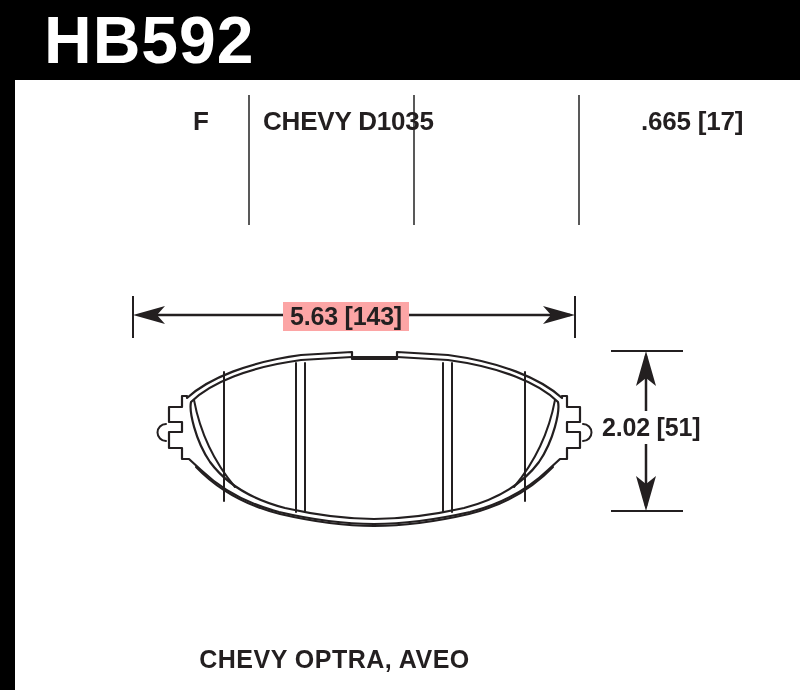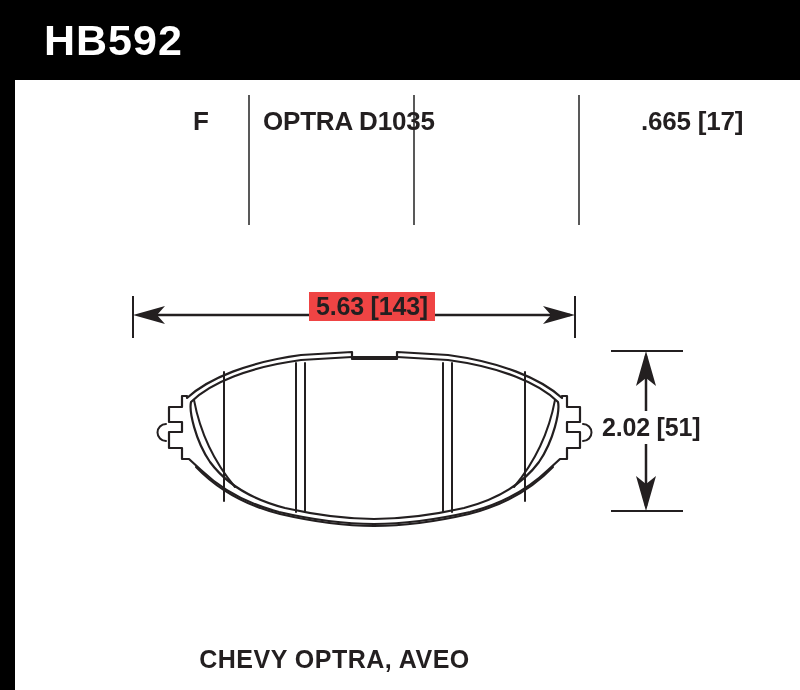--- a/index.html
+++ b/index.html
@@ -37,21 +37,21 @@
     width: 15px;
     height: 690px;
     background: #000000;
   }
 
   
   .part-number {
     position: absolute;
     left: 44px;
     top: 14px;
-    font-size: 43px;
+    font-size: 66px;
     font-weight: bold;
     letter-spacing: 1px;
     color: #ffffff;
     line-height: 52px;
     white-space: nowrap;
     font-family: "Liberation Sans", sans-serif;
   }
 
   
   .spec-row {
@@ -110,24 +110,23 @@
   .dim-label {
     position: absolute;
     font-size: 25px;
     font-weight: bold;
     color: #231f20;
     white-space: nowrap;
     letter-spacing: -0.2px;
   }
   .dim-width {
     left: 283px;
-    top: 292px;
-    background: #ef4444;
+    top: 302px;
+    background: #fca5a5;
     padding: 0 7px;
-    margin-left: 26px;
   }
   .dim-height {
     left: 590px;
     top: 411px;
     background: #ffffff;
     padding: 2px 4px;
     margin-left: 8px;
   }
 </style>
 </head>
@@ -139,21 +138,21 @@
   <div class="frame-left"></div>
 
   <div class="part-number">HB592</div>
 
   <div class="spec-row">
     <div class="spec-divider d1"></div>
     <div class="spec-divider d2"></div>
     <div class="spec-divider d3"></div>
 
     <div class="spec-text spec-position">F</div>
-    <div class="spec-text spec-fmsi">OPTRA D1035</div>
+    <div class="spec-text spec-fmsi">CHEVY D1035</div>
     <div class="spec-text spec-thickness" style="left:578px;margin-left:48px;">.665 [17]</div>
   </div>
 
   <svg class="drawing" width="800" height="690" viewBox="0 0 800 690">
 
     <g fill="#231f20" stroke="#231f20">
 
       <line x1="133" y1="296" x2="133" y2="338" stroke-width="2"></line>
       <line x1="575" y1="296" x2="575" y2="338" stroke-width="2"></line>
 

